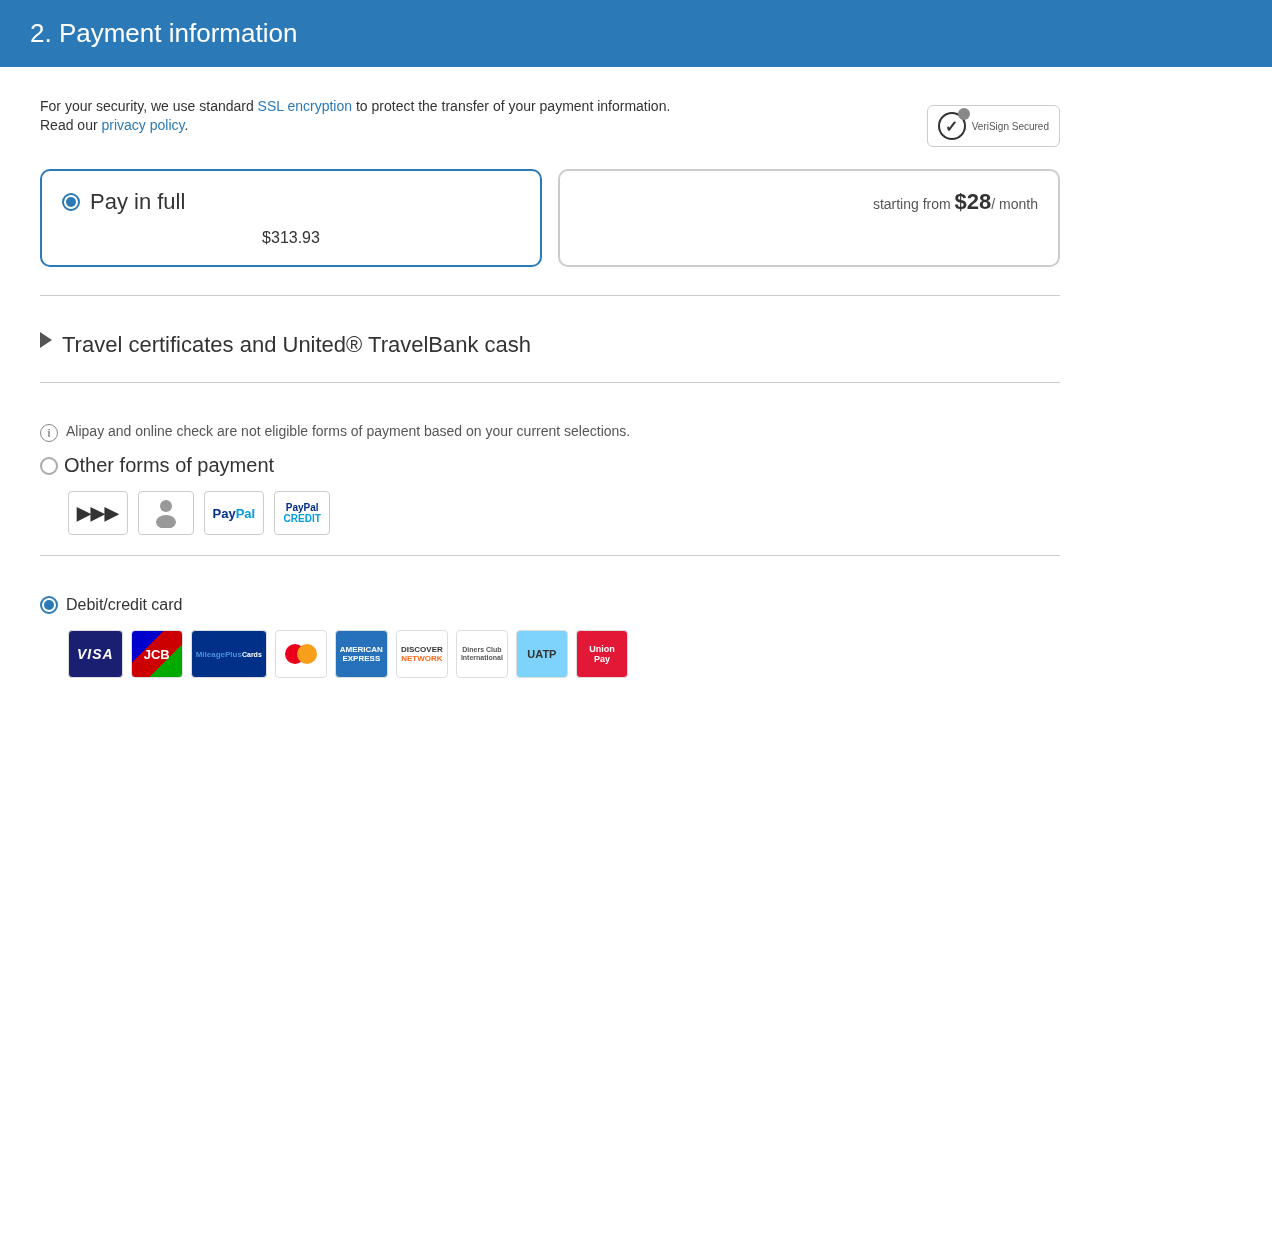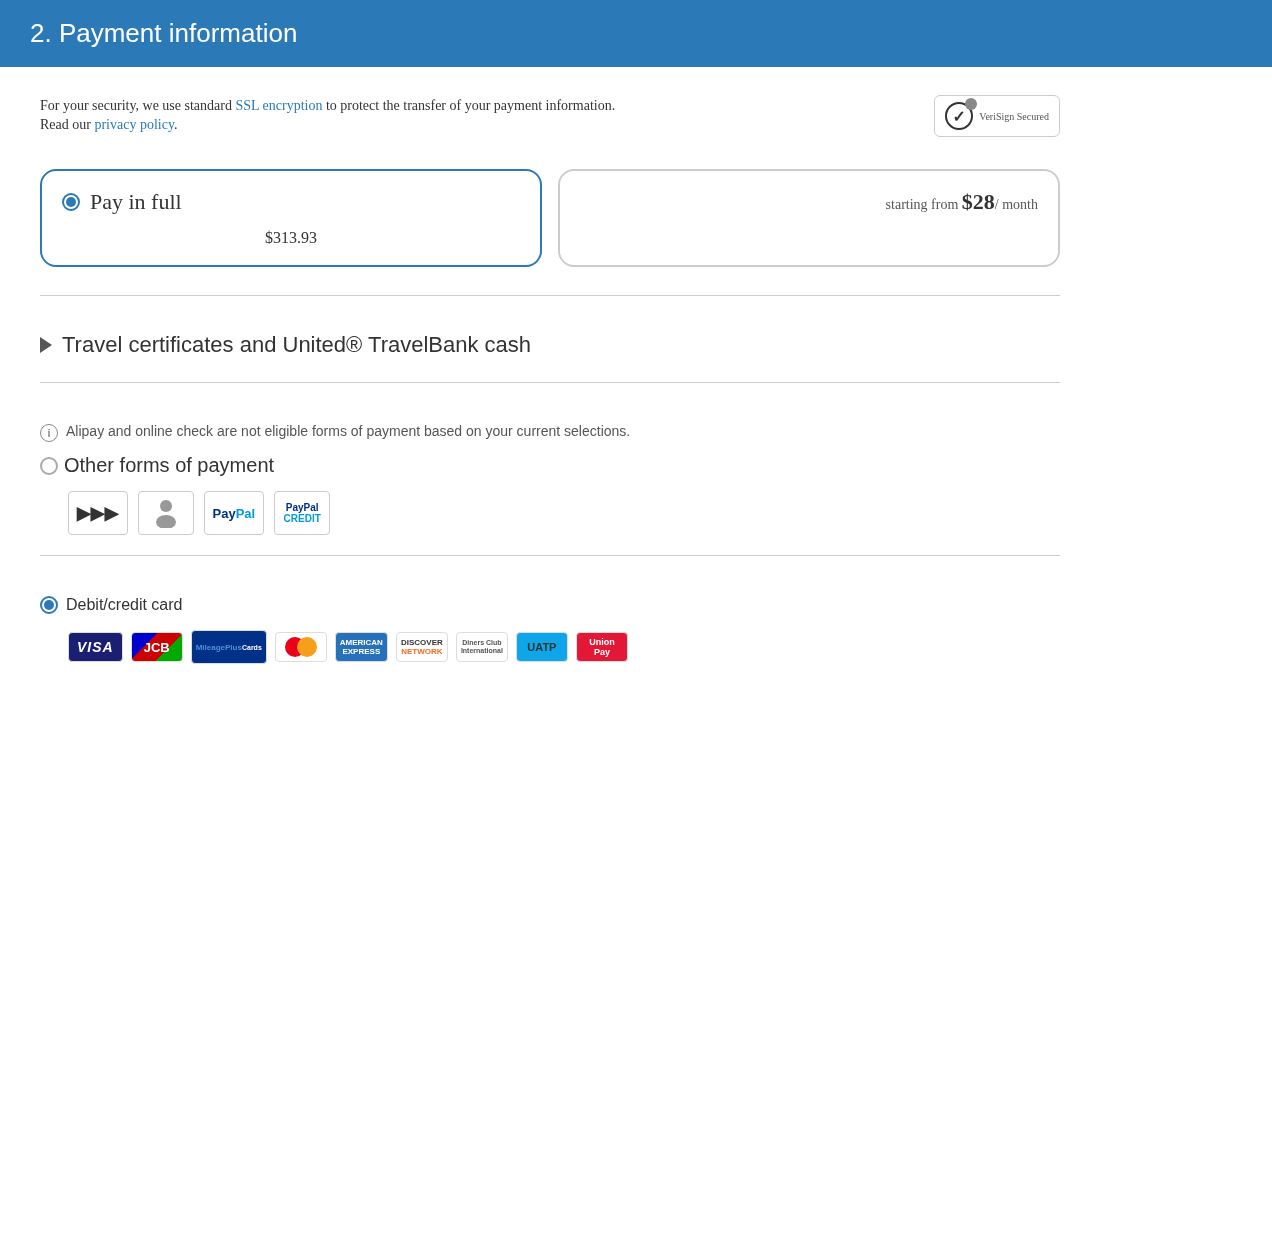--- a/index.html
+++ b/index.html
@@ -13,24 +13,23 @@
       font-weight: 300;
     }
 
     .content {
       padding: 28px 40px;
       max-width: 1100px;
     }
 
     .security-row {
       display: flex;
-      align-items: flex-start;
+      align-items: center;
       justify-content: space-between;
       margin-bottom: 12px;
-      font-family: Liberation Serif, serif;
     }
 
     .security-text {
       font-size: 14px;
       line-height: 1.6;
       max-width: 800px;
     }
 
     .ssl-link {
       color: #2b7ab7;
@@ -86,25 +85,24 @@
 
     .payment-options {
       display: flex;
       gap: 16px;
       margin-bottom: 28px;
     }
 
     .payment-option {
       flex: 1;
       border: 2px solid #ccc;
-      border-radius: 16px;
+      border-radius: 10px;
       padding: 18px 20px;
       cursor: pointer;
       position: relative;
-      font-family: Liberation Serif, serif;
     }
 
     .payment-option.selected {
       border-color: #2b7ab7;
       border-width: 2px;
     }
 
     .payment-option-header {
       display: flex;
       align-items: center;
@@ -172,21 +170,21 @@
       margin: 8px 0 20px 0;
     }
 
     .travel-certs-section {
       padding: 16px 0;
       margin-bottom: 0;
     }
 
     .travel-certs-header {
       display: flex;
-      align-items: center;
+      align-items: flex-start;
       gap: 10px;
       cursor: pointer;
     }
 
     .triangle-icon {
       width: 0;
       height: 0;
       border-top: 8px solid transparent;
       border-bottom: 8px solid transparent;
       border-left: 12px solid #555;
@@ -295,21 +293,21 @@
 
     .card-icons-row {
       display: flex;
       align-items: center;
       gap: 8px;
       flex-wrap: wrap;
       margin-left: 28px;
     }
 
     .card-icon {
-      height: 30px;
+      height: 48px;
       min-width: 52px;
       border: 1px solid #ddd;
       border-radius: 4px;
       display: flex;
       align-items: center;
       justify-content: center;
       font-size: 10px;
       font-weight: bold;
       overflow: hidden;
     }
@@ -364,21 +362,21 @@
 
     .diners-card {
       background: #fff;
       color: #555;
       font-size: 8px;
       text-align: center;
       padding: 2px 4px;
     }
 
     .uatp-card {
-      background: #0ea5e9;
+      background: #7dd3fc;
       color: #333;
       font-size: 11px;
       font-weight: bold;
       padding: 0 6px;
     }
 
     .unionpay-card {
       background: #e31837;
       color: #fff;
       font-size: 9px;

